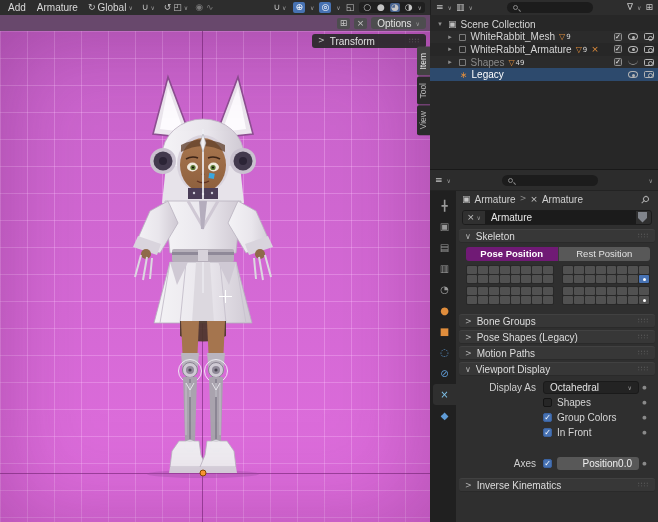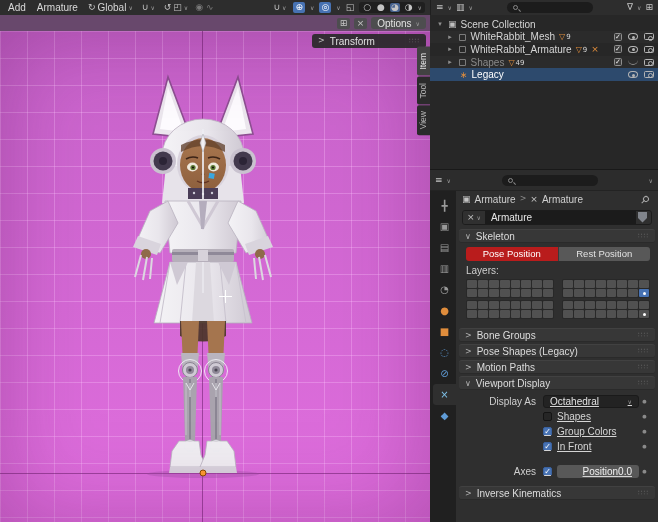--- a/index.html
+++ b/index.html
@@ -102,32 +102,32 @@
   .i-shield{width:9px;height:11px;background:#8f949c;clip-path:polygon(0 0,100% 0,100% 58%,50% 100%,0 58%);align-self:center;margin:0 4px 0 2px;opacity:.85;}
 
   .panel-h{height:14px;margin:2px 3px 0 3px;background:#373737;border-top:1px solid #414141;border-bottom:1px solid #2a2a2a;
       border-radius:3px;display:flex;align-items:center;gap:5px;padding:0 6px;color:#dcdcdc;}
   .panel-h .arrow{font-size:8px;color:#b5b5b5;font-family:"DejaVu Sans",sans-serif;}
   .panel-h .grip{margin-left:auto;}
   .panel-c{padding:4px 8px 5px 10px;}
 
   .seg{display:flex;height:14px;border-radius:3px;overflow:hidden;margin-bottom:4px;}
   .seg>div{flex:1;text-align:center;line-height:14px;font-size:9.5px;background:#585858;color:#e2e2e2;}
-  .seg>div.active{background:#b91c1c;color:#fff;}
+  .seg>div.active{background:#701a75;color:#fff;font-weight:bold;}
   .seg>div+div{border-left:1px solid #3a3a3a;}
   .lg-label{color:#cfcfcf;margin:2px 0 3px 0;}
   .lgrid{display:flex;gap:8px;margin-bottom:2px;}
   .lg-half{flex:1;display:grid;grid-template-columns:repeat(8,1fr);gap:1px;background:#282828;padding:1px;border-radius:2px;}
   .lg-cell{height:8px;background:#515151;border-radius:1px;position:relative;}
   .lg-cell.blue-dot{background:#4772b3;}
   .lg-cell.blue-dot::after,.lg-cell.dot::after{content:"";position:absolute;left:50%;top:50%;width:3px;height:3px;margin:-1.5px 0 0 -1.5px;border-radius:50%;background:#fff;}
 
   .vrow{display:flex;align-items:center;height:14px;margin:1px 0;}
   .vlabel{width:76px;text-align:right;padding-right:7px;color:#cfcfcf;flex:0 0 auto;}
-  .vctl{flex:1;display:flex;align-items:center;gap:5px;min-width:0;text-decoration:underline;}
+  .vctl{flex:1;display:flex;align-items:center;gap:5px;min-width:0;}
   .adot{width:11px;text-align:center;color:#8a8a8a;font-size:5px;flex:0 0 auto;font-family:"DejaVu Sans",sans-serif;}
   .dd{flex:1;height:13px;background:#232323;border:1px solid #1a1a1a;border-radius:3px;display:flex;align-items:center;padding:0 6px;color:#e2e2e2;}
   .dd .val{flex:1;}
   .bcheck{width:9px;height:9px;background:#262626;border:1px solid #141414;border-radius:2px;
       color:#fff;font-size:8px;line-height:8px;text-align:center;font-family:"DejaVu Sans",sans-serif;flex:0 0 auto;}
   .bcheck.on{background:#4772b3;border-color:#3a62a0;}
   .slider{flex:1;height:13px;background:#585858;border-radius:3px;display:flex;align-items:center;padding:0 7px;color:#f0f0f0;}
   .slider .sl{flex:1;text-align:right;padding-left:14px;}
 </style>
 </head>
@@ -447,21 +447,20 @@
       <div class="panel-h">
         <span class="arrow">∨</span>
         <span>Skeleton</span>
         <span class="grip">∷∷</span>
       </div>
       <div class="panel-c">
         <div class="seg">
           <div class="active">Pose Position</div>
           <div>Rest Position</div>
         </div>
-        <div class="lg-label">Layers:</div>
         <div class="lgrid" id="layers-grid">
             <div class="lg-half">
               <div class="lg-cell"></div>
               <div class="lg-cell"></div>
               <div class="lg-cell"></div>
               <div class="lg-cell"></div>
               <div class="lg-cell"></div>
               <div class="lg-cell"></div>
               <div class="lg-cell"></div>
               <div class="lg-cell"></div>
@@ -582,21 +581,21 @@
           <span class="adot">●</span>
         </div>
         <div class="vrow">
           <span class="vlabel"></span>
           <span class="vctl">
             <span class="bcheck on">✓</span>
             <span>In Front</span>
           </span>
           <span class="adot">●</span>
         </div>
-        <div class="vrow" style="margin-top:11px;">
+        <div class="vrow" style="margin-top:17px;">
           <span class="vlabel">Axes</span>
           <span class="vctl">
             <span class="bcheck on">✓</span>
             <span class="slider">
               <span class="sl">Position</span>
               <span>0.0</span>
             </span>
           </span>
           <span class="adot">●</span>
         </div>

